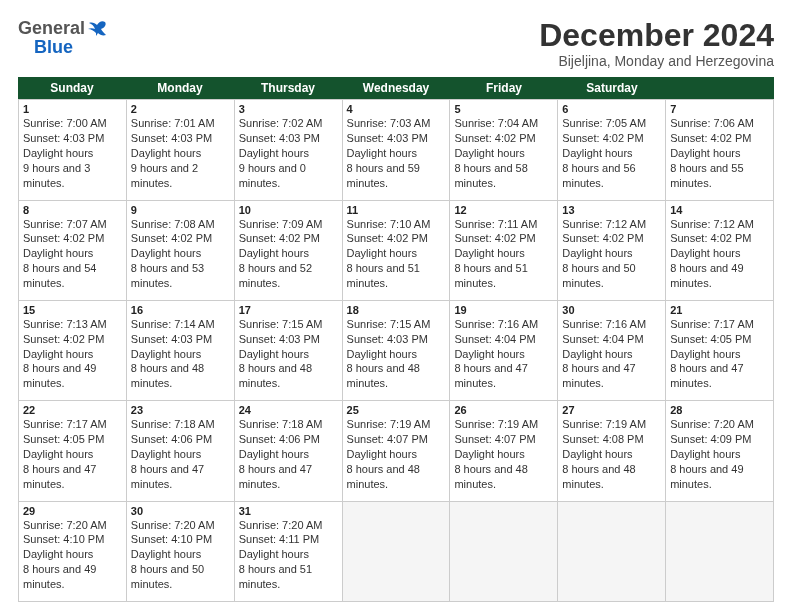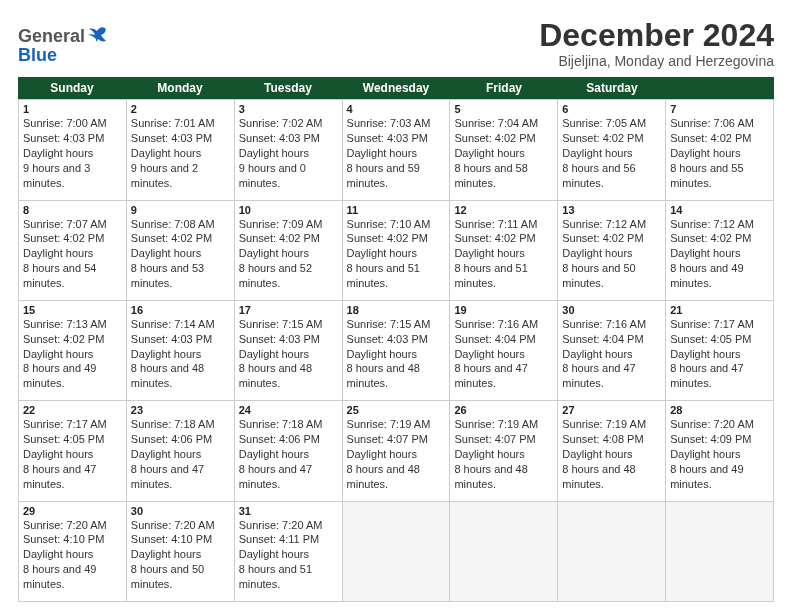--- a/index.html
+++ b/index.html
@@ -22,21 +22,21 @@
       justify-content: space-between;
       align-items: flex-start;
       margin-bottom: 8px;
     }
     .logo {
       display: flex;
       flex-direction: column;
       align-items: flex-start;
     }
     .logo-general { color: #555; }
-    .logo-blue { color: #1565c0; }
+    .logo-blue { color: #1565c0; margin-left: 16px; }
     .title-block {
       text-align: right;
     }
     .month-title {
       font-size: 32px;
       font-weight: bold;
       color: #333;
       line-height: 1.1;
     }
     .subtitle {
@@ -99,39 +99,39 @@
       color: #333;
       line-height: 1.35;
     }
   </style>
 </head>
 <body>
 
 <div class="page">
   <div class="header">
     <div class="logo">
-      <div style="display:flex; align-items:flex-start;margin-top:8px;">
+      <div style="display:flex; align-items:center;">
         <span class="logo-general" style="font-size:18px;font-weight:bold;color:#555;">General</span>
         <svg width="22" height="18" viewBox="0 0 22 18" style="margin-left:2px;">
           <path d="M18 2 C15 0 12 2 10 5 C8 3 5 2 2 3 C5 4 7 6 8 9 C6 8 3 8 1 9 C4 9 7 11 9 13 L9 16 L11 13 C13 15 16 16 19 15 C17 13 15 11 14 9 C17 8 20 5 18 2Z" fill="#1565c0"></path>
         </svg>
       </div>
       <span class="logo-blue" style="font-size:18px;font-weight:bold;color:#1565c0;margin-top:-2px;">Blue</span>
     </div>
     <div class="title-block">
       <div class="month-title">December 2024</div>
       <div class="subtitle">Bijeljina, Monday and Herzegovina</div>
     </div>
   </div>
 
   <div class="calendar">
     <div class="cal-header">
       <div class="cal-header-cell">Sunday</div>
       <div class="cal-header-cell">Monday</div>
-      <div class="cal-header-cell">Tuesday</div>
+      <div class="cal-header-cell">Thursday</div>
       <div class="cal-header-cell">Wednesday</div>
       <div class="cal-header-cell">Friday</div>
       <div class="cal-header-cell">Saturday</div>
     </div>
     <div class="cal-body" id="cal-body">
     <div class="cal-row">
           <div class="cal-cell">
         <span class="day-num">1</span>
         <span class="info">Sunrise: 7:00 AM<br>Sunset: 4:03 PM<br>Daylight hours<br>9 hours and 3 minutes.</span>
       </div>

